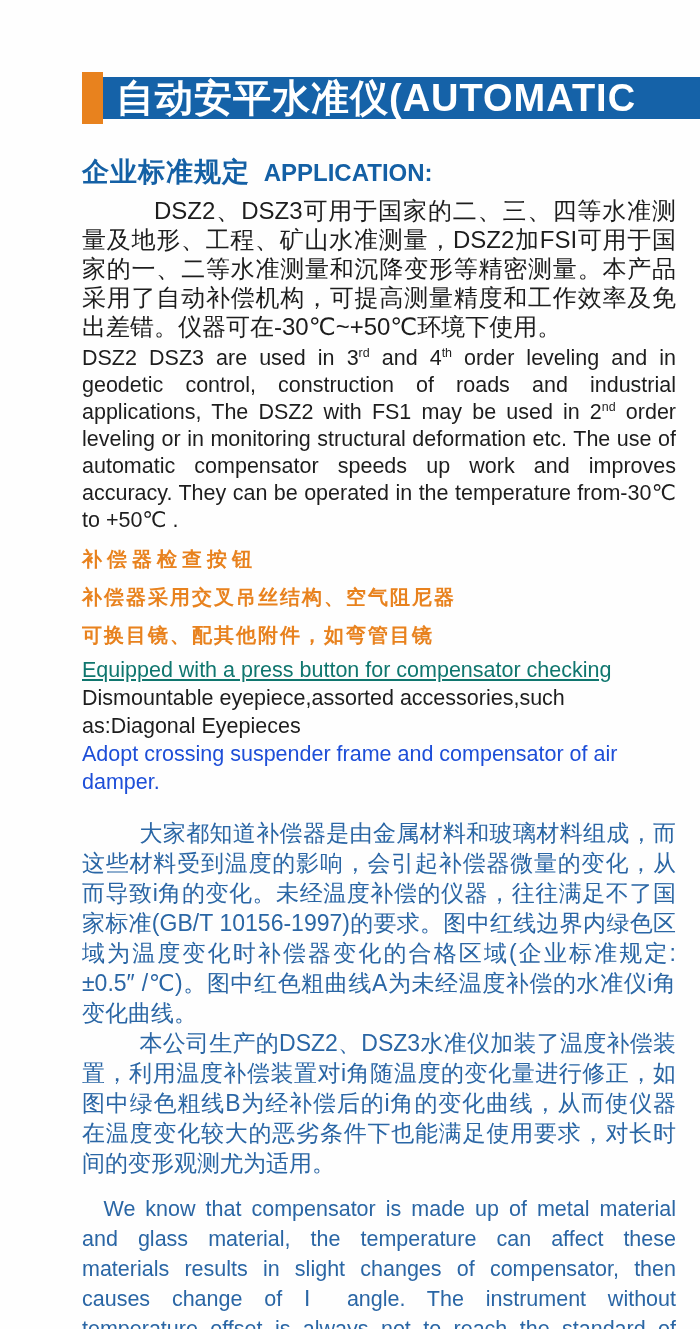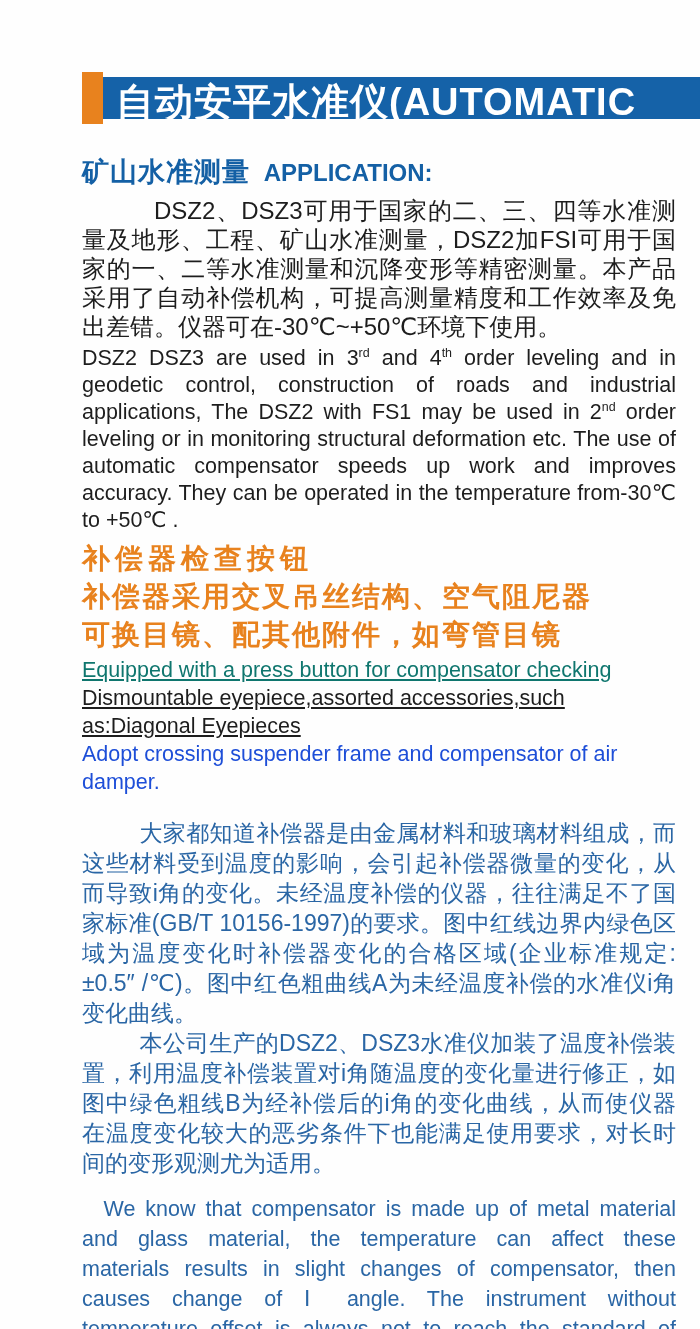--- a/index.html
+++ b/index.html
@@ -23,21 +23,21 @@
     align-items: center;
   }
   .banner-orange {
     flex: none;
     width: 21px; height: 52px;
   }
   .banner-blue {
     flex: 1;
     height: 42px;
     display: flex;
-    align-items: flex-start;
+    align-items: center;
     overflow: hidden;
   }
   .banner-title {
     margin: 0 0 0 13px;
     color: #ffffff;
     font-size: 38px;
     font-weight: bold;
     letter-spacing: 1px;
     white-space: nowrap;
   }
@@ -75,21 +75,21 @@
     text-align: justify;
   }
   .para-en-black sup, sup.seg-sup {
     font-size: 58%;
     vertical-align: super;
     line-height: 0;
   }
 
   .features-zh { margin-top: 6px; }
   .feature-zh {
-    font-size: 28px;
+    font-size: 20px;
     font-weight: bold;
     line-height: 38px;
     letter-spacing: 2px;
   }
   .feature-zh:first-child { letter-spacing: 5px; }
 
   .features-en { margin-top: 2px; }
   .feature-en {
     font-size: 21.5px;
     line-height: 28px;
@@ -121,38 +121,38 @@
   <header class="banner">
     <div class="banner-orange" style="background: rgb(232, 130, 30);"></div>
     <div class="banner-blue" style="background: rgb(21, 98, 168);">
       <h1 class="banner-title" style="color: rgb(255, 255, 255);">自动安平水准仪(AUTOMATIC</h1>
     </div>
   </header>
 
   <main class="content">
 
     <h2 class="section-heading" style="color: rgb(20, 96, 165);">
-      <span class="h-zh">矿山水准测量</span>
+      <span class="h-zh">企业标准规定</span>
       <span class="h-en">APPLICATION:</span>
     </h2>
 
     <p class="para-zh-black" style="color: rgb(29, 29, 29);">DSZ2、DSZ3可用于国家的二、三、四等水准测量及地形、工程、矿山水准测量，DSZ2加FSI可用于国家的一、二等水准测量和沉降变形等精密测量。本产品采用了自动补偿机构，可提高测量精度和工作效率及免出差错。仪器可在-30℃~+50℃环境下使用。</p>
 
     <p class="para-en-black" style="color: rgb(29, 29, 29);"><span>DSZ2 DSZ3 are used in 3</span><sup class="seg-sup">rd</sup><span> and 4</span><sup class="seg-sup">th</sup><span> order leveling and in geodetic control, construction of roads and industrial applications, The DSZ2 with FS1 may be used in 2</span><sup class="seg-sup">nd</sup><span> order leveling or in monitoring structural deformation etc. The use of automatic compensator speeds up work and improves accuracy. They can be operated in the temperature from-30℃ to +50℃ .</span></p>
 
 
     <div class="features-zh">
       <div class="feature-zh" style="color: rgb(232, 130, 30);">补偿器检查按钮</div>
       <div class="feature-zh" style="color: rgb(232, 130, 30);">补偿器采用交叉吊丝结构、空气阻尼器</div>
       <div class="feature-zh" style="color: rgb(232, 130, 30);">可换目镜、配其他附件，如弯管目镜</div>
     </div>
 
     <div class="features-en">
       <div class="feature-en" style="color: #0f766e; text-decoration: underline;">Equipped with a press button for compensator checking</div>
-      <div class="feature-en" style="color: rgb(29, 29, 29); text-decoration: underline;">Dismountable eyepiece,assorted accessories,such as:Diagonal Eyepieces</div>
+      <div class="feature-en" style="color: rgb(29, 29, 29);">Dismountable eyepiece,assorted accessories,such as:Diagonal Eyepieces</div>
       <div class="feature-en" style="color: #1d4ed8;">Adopt crossing suspender frame and compensator of air damper.</div>
     </div>
 
     <p class="para-zh-blue first" style="color: rgb(42, 102, 165);">大家都知道补偿器是由金属材料和玻璃材料组成，而这些材料受到温度的影响，会引起补偿器微量的变化，从而导致i角的变化。未经温度补偿的仪器，往往满足不了国家标准(GB/T 10156-1997)的要求。图中红线边界内绿色区域为温度变化时补偿器变化的合格区域(企业标准规定:±0.5″ /℃)。图中红色粗曲线A为未经温度补偿的水准仪i角变化曲线。</p>
     <p class="para-zh-blue" style="color: rgb(42, 102, 165);">本公司生产的DSZ2、DSZ3水准仪加装了温度补偿装置，利用温度补偿装置对i角随温度的变化量进行修正，如图中绿色粗线B为经补偿后的i角的变化曲线，从而使仪器在温度变化较大的恶劣条件下也能满足使用要求，对长时间的变形观测尤为适用。</p>
 
     <p class="para-en-blue" style="color: rgb(42, 102, 165);">We know that compensator is made up of metal material and glass material, the temperature can affect these materials results in slight changes of compensator, then causes change of Ⅰ angle. The instrument without temperature offset is always not to reach the standard of nation(GB/T 10156-1997). In the diagram, the green area where between the red lines is a acceptable area when the compensator is changed along with the temperature's chang (company standard:±0.5″ /℃). The red thick line A is a change curve for angle Ⅰ of level without temperature offset. Our DSZ2 DSZ3 levels add a device of temperature offset, it can correct the change value of angle Ⅰ when changing the temperature. The green thick line B is a change curve observation at a long time. for angle Ⅰ after offset, the instrument can be good work in the mal-conditions of larger temperature change, especially apply to transformation observation at a long time.</p>
 
   </main>
 </div>

